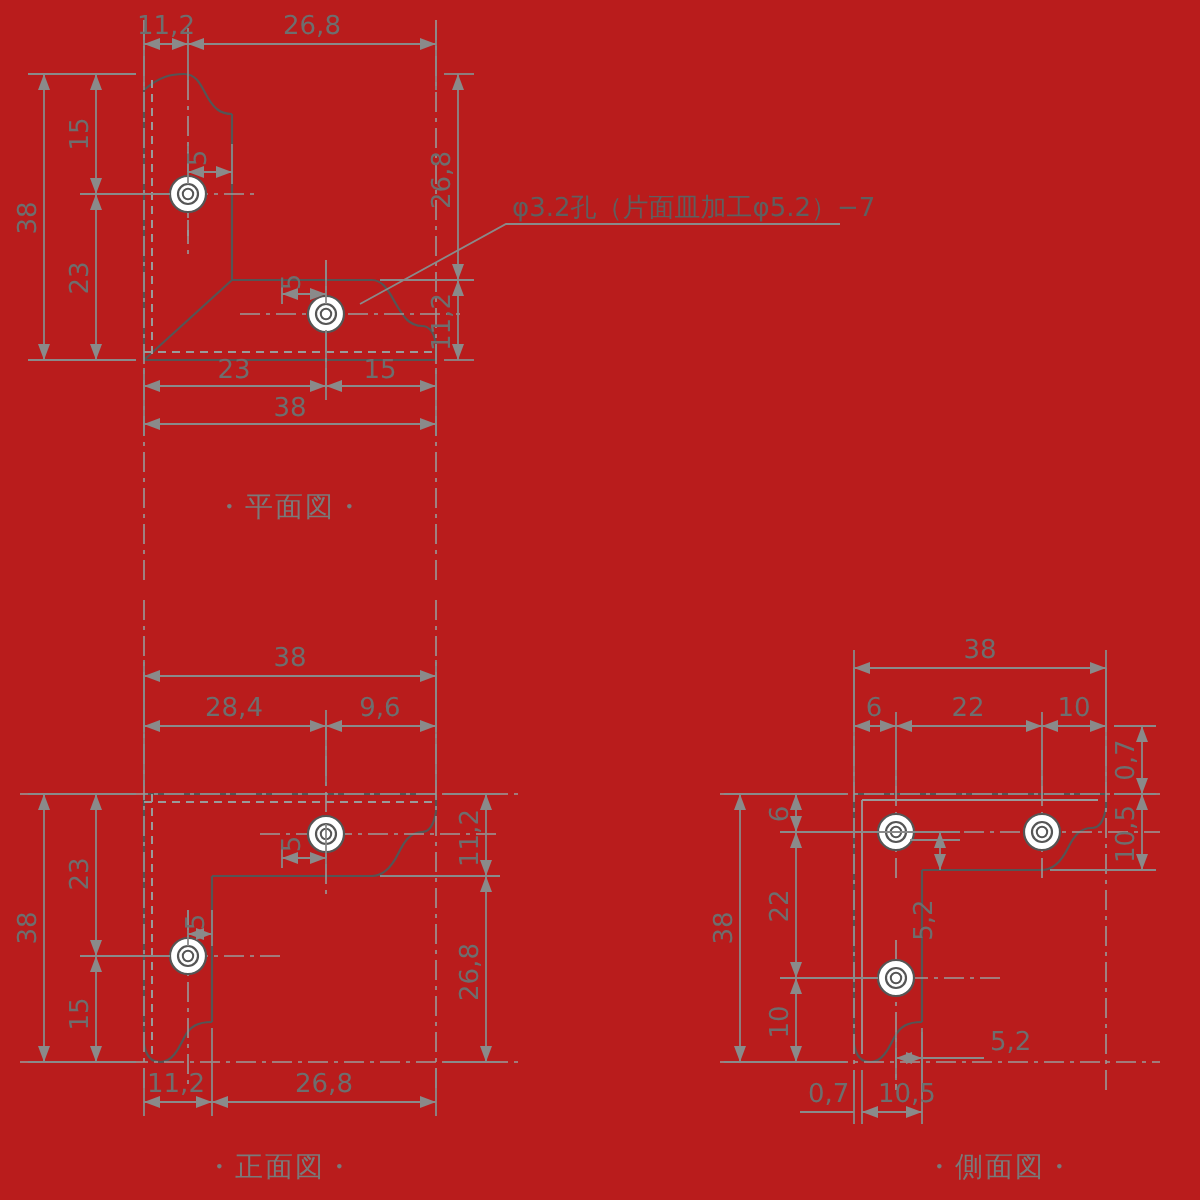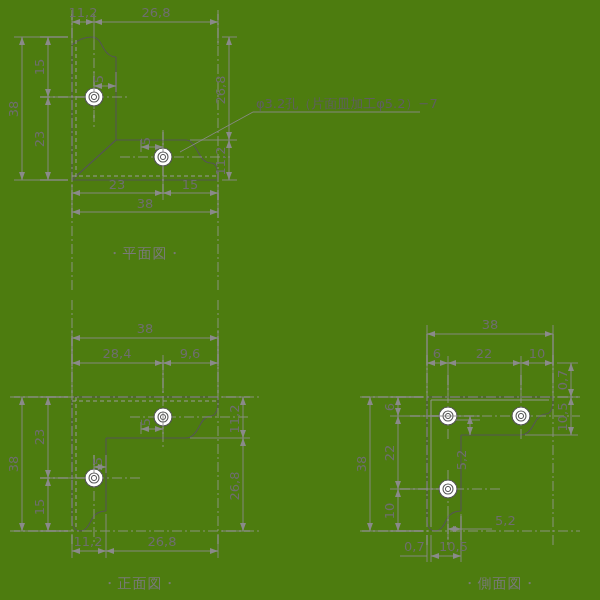--- a/index.html
+++ b/index.html
@@ -1,18 +1,18 @@
 <!DOCTYPE html>
 <html><head>
 <meta charset="utf-8">
 <style>
   html,body{margin:0;padding:0;background:#ffffff;}
   body{width:600px;height:600px;overflow:hidden;
        font-family:"DejaVu Sans","Liberation Sans",sans-serif;}
-  #stage{position:relative;width:600px;height:600px;background:#4d7c0f;}
+  #stage{position:relative;width:600px;height:600px;background:#b91c1c;}
   svg{display:block;}
   .dimtext{font-family:"DejaVu Sans","Liberation Sans",sans-serif;
            font-size:13px;fill:#6e6e6e;letter-spacing:0px;}
   .dimtext-v{font-family:"DejaVu Sans","Liberation Sans",sans-serif;
              font-size:13px;fill:#6e6e6e;}
   .viewlabel{font-family:"DejaVu Sans","Liberation Sans",sans-serif;
              font-size:14px;fill:#7a7a7a;letter-spacing:1px;}
   .noteText{font-family:"DejaVu Sans","Liberation Sans",sans-serif;
             font-size:13px;fill:#5f5f5f;}
 </style>

